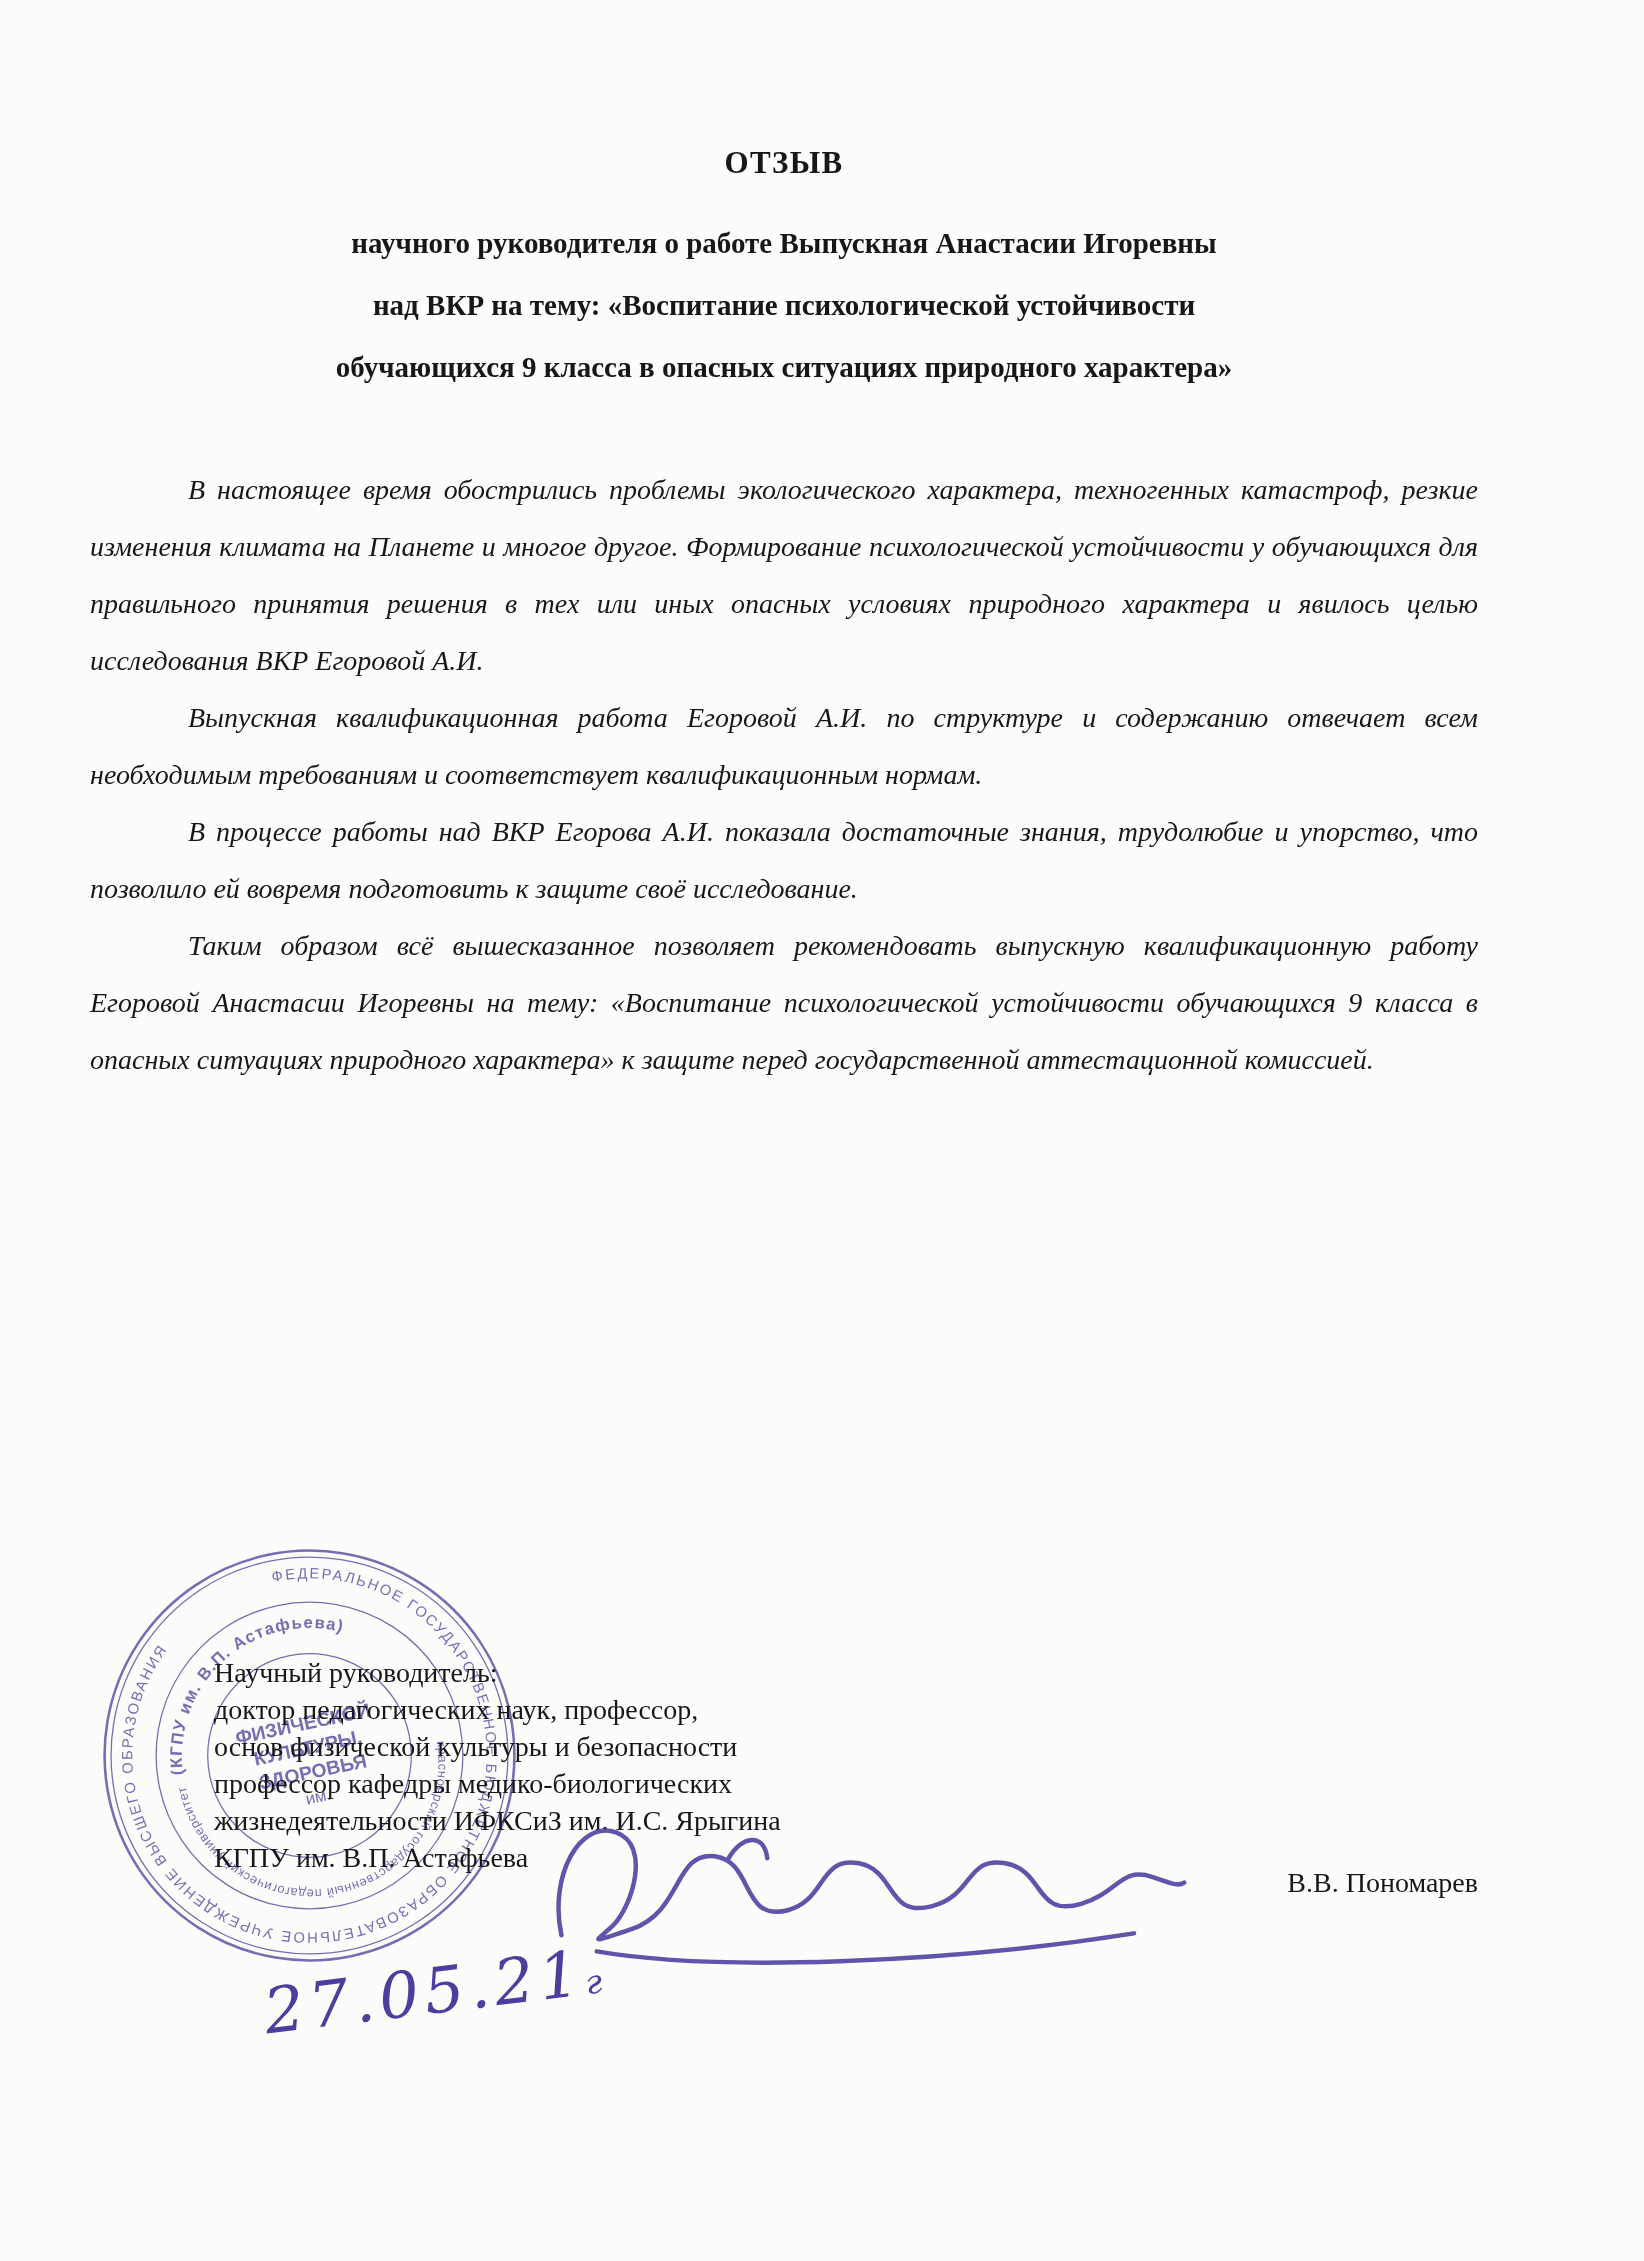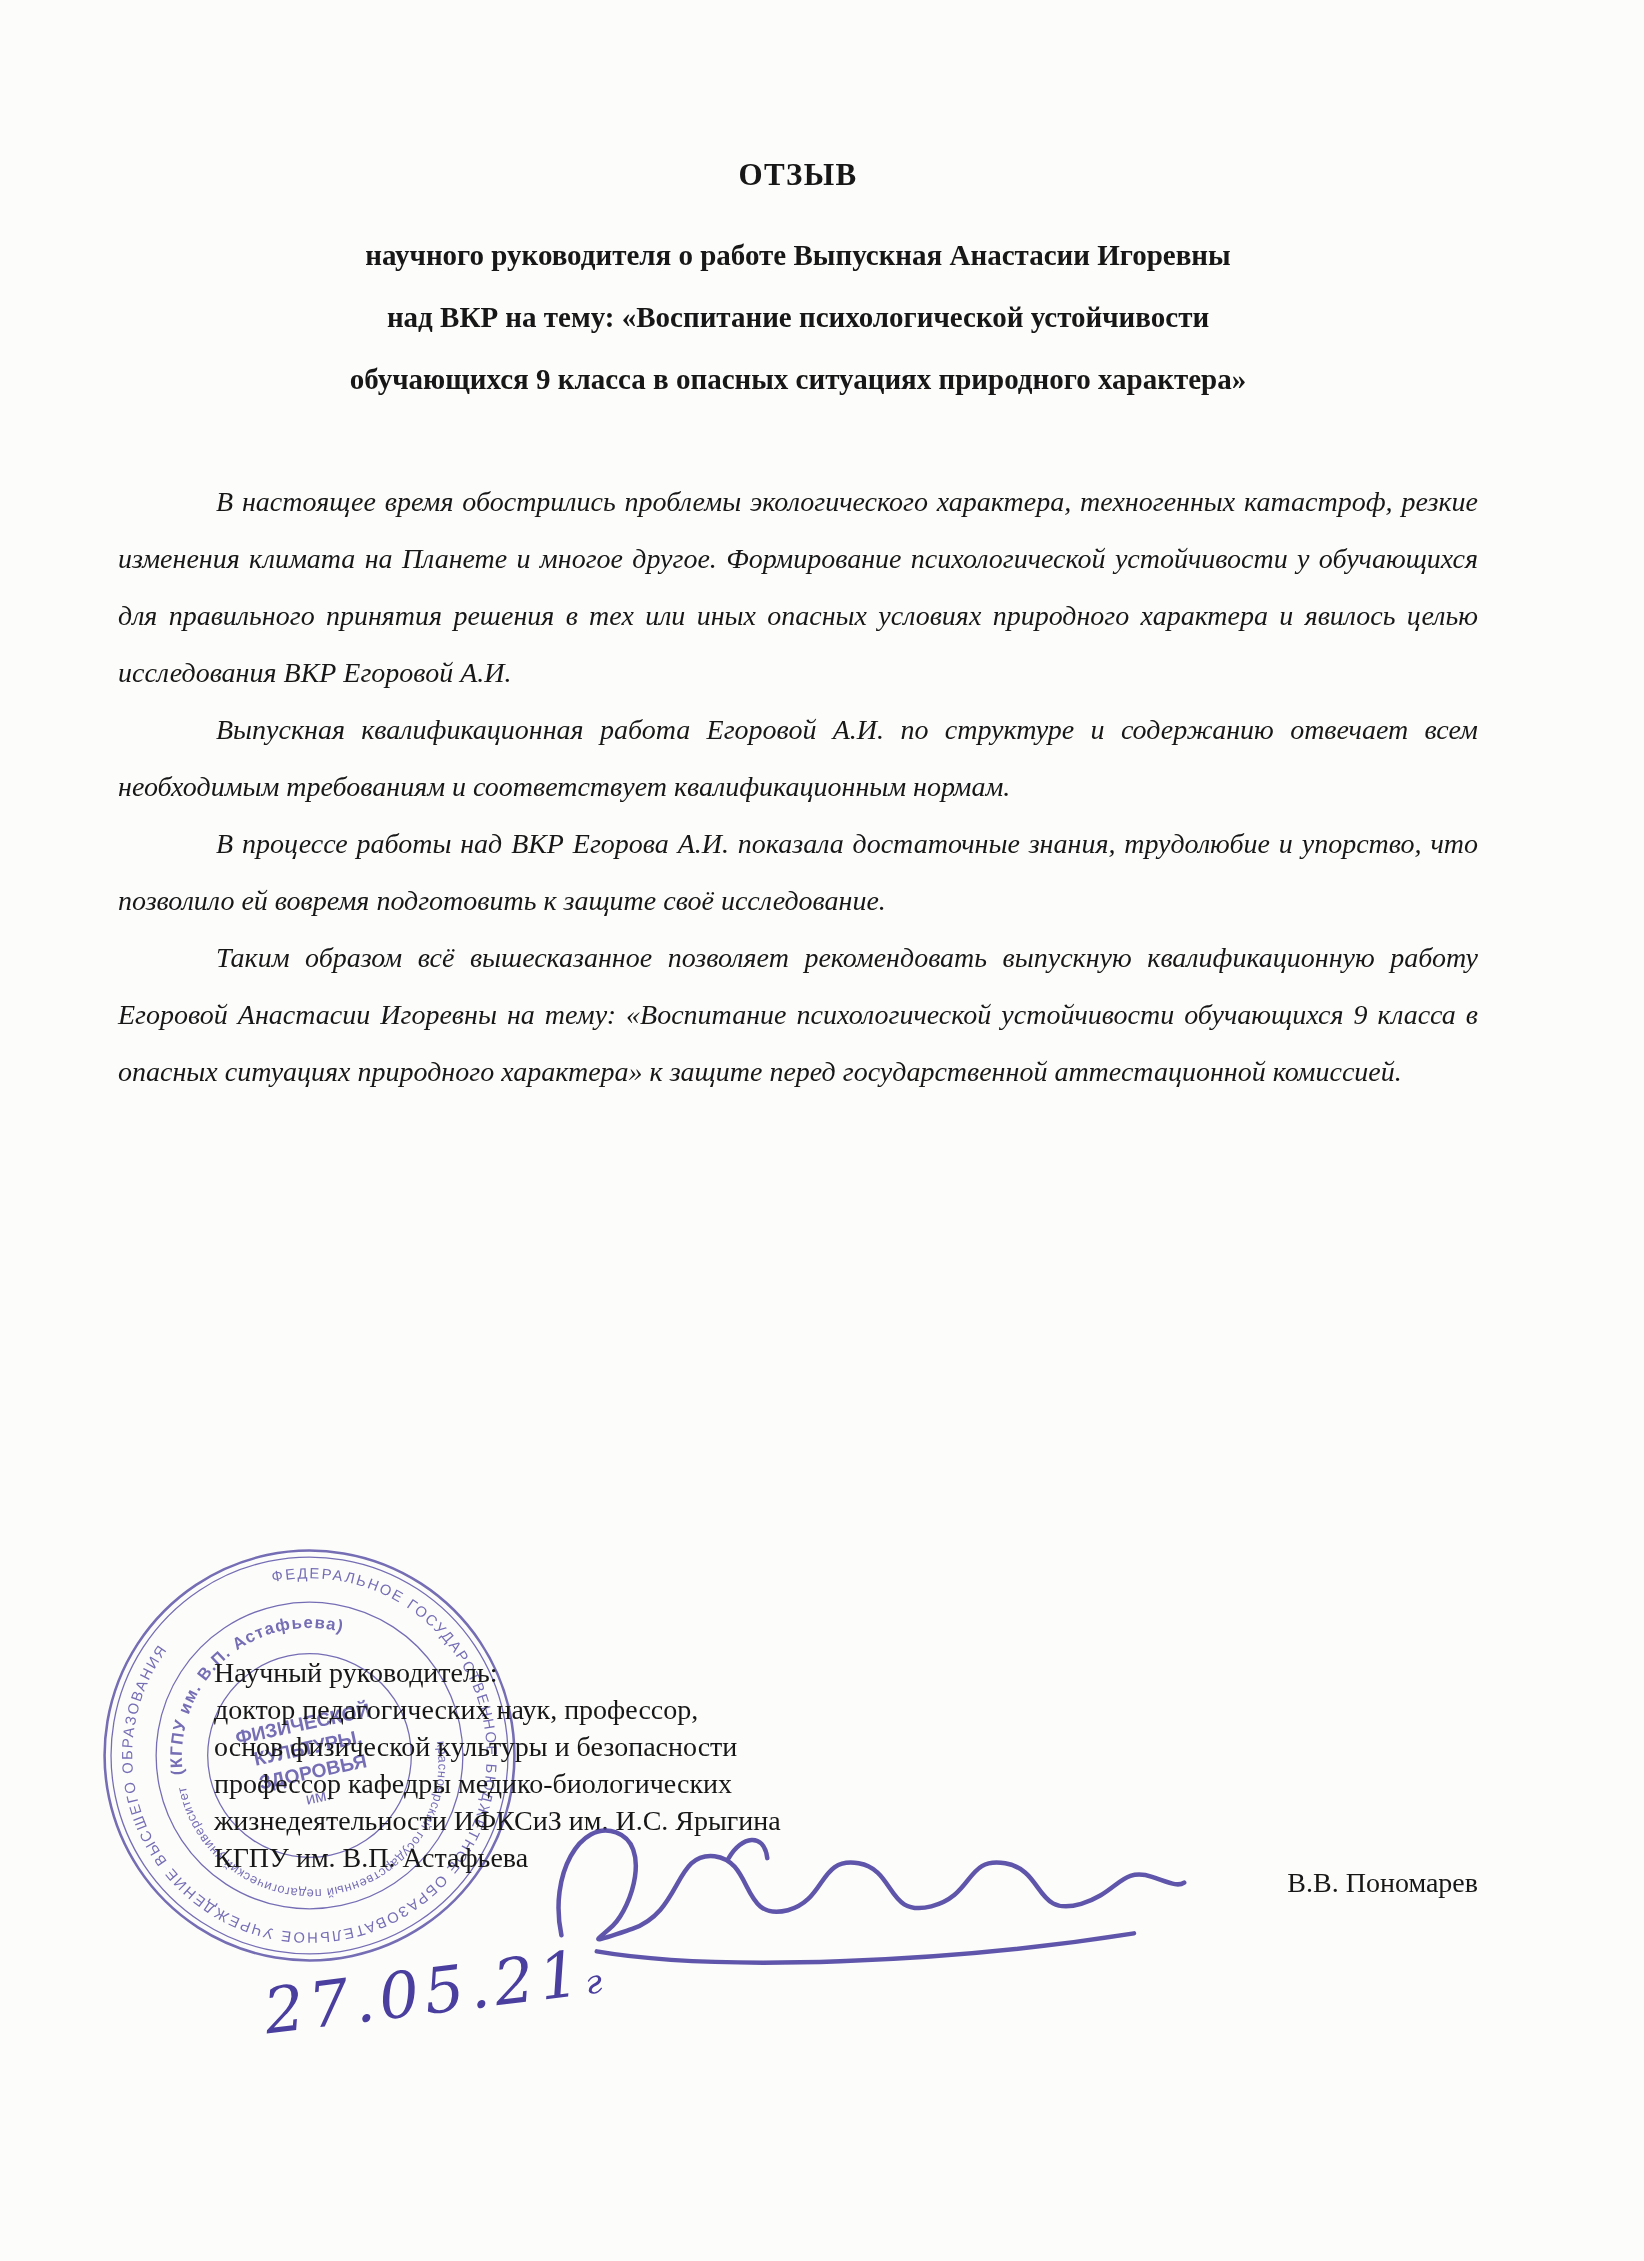--- a/index.html
+++ b/index.html
@@ -8,22 +8,21 @@
     width: 1644px;
     height: 2261px;
     margin: 0 auto;
     background: #fcfcfa;
     color: #171717;
     font-family: "Liberation Serif", serif;
     overflow: hidden;
     box-shadow: 0 0 11.6px rgba(0,0,0,.25);
   }
   .content {
-    padding: 145px 166px 0 118px;
-    margin-top: 12px;
+    padding: 145px 166px 0 90px;
   }
   .doc-title {
     text-align: center;
     font-weight: bold;
     font-size: 31px;
     letter-spacing: 1.3px;
     margin: 0 0 31px 0;
   }
   .subtitle-line {
     text-align: center;

